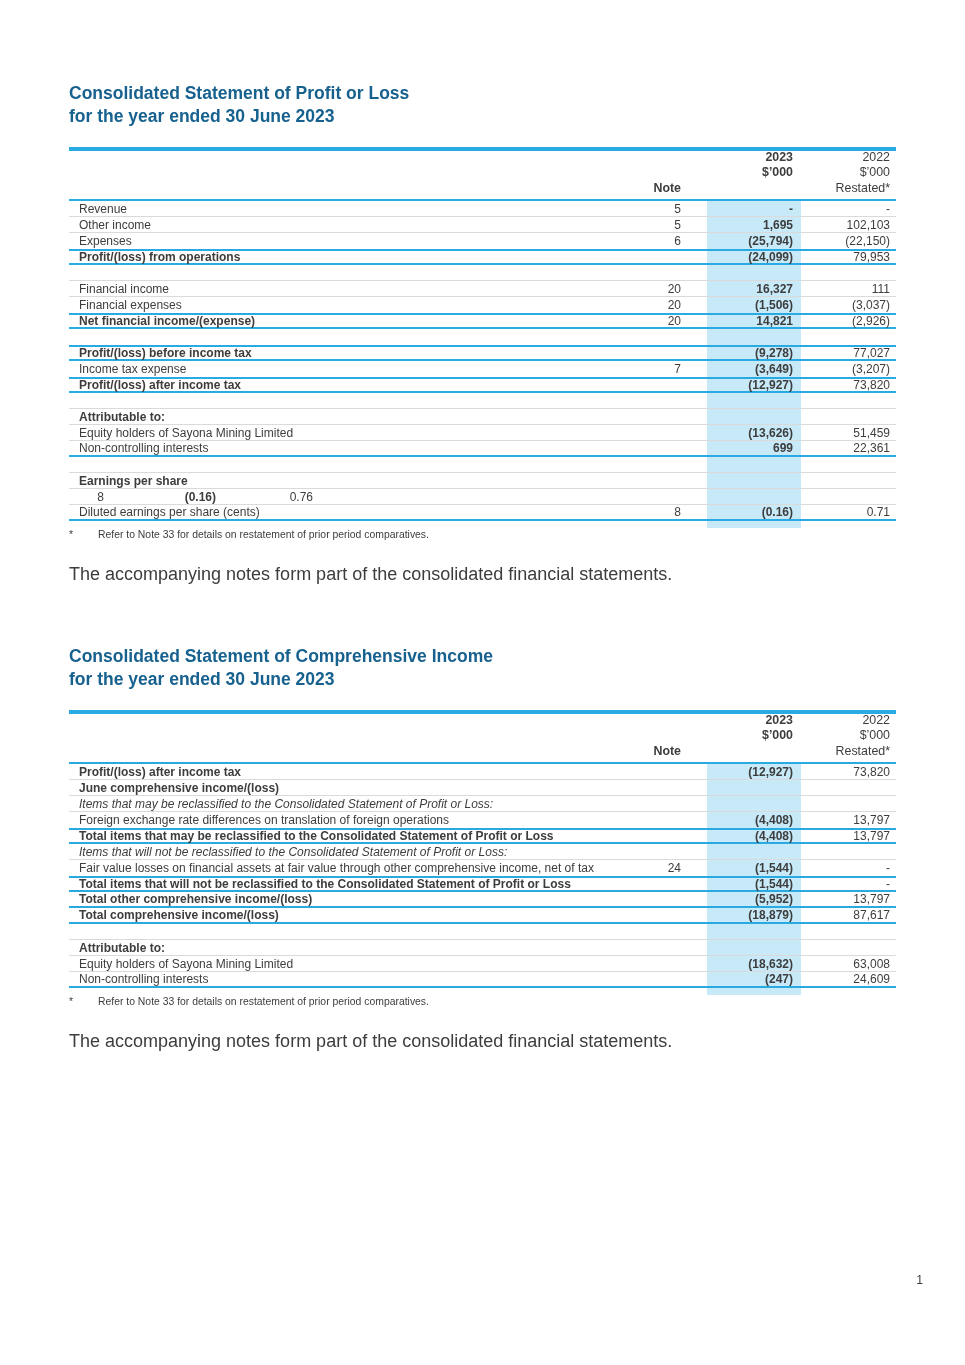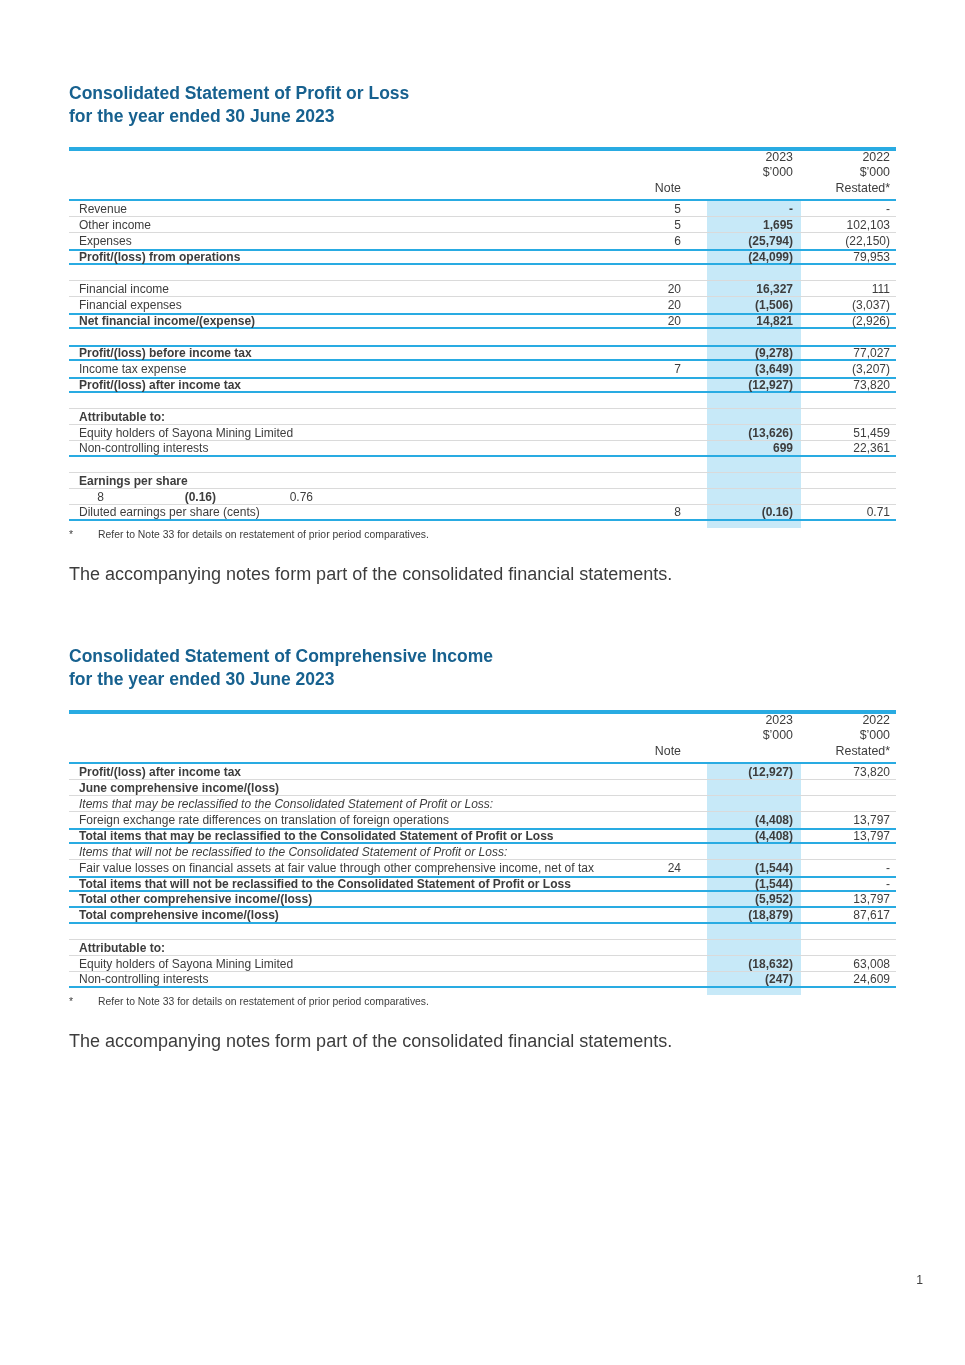--- a/index.html
+++ b/index.html
@@ -17,21 +17,21 @@
   .highlight-col{
     position:absolute;left:638px;width:94px;top:54px;bottom:-7px;
     background:#c7e9f8;z-index:0;
   }
   .thead{
     display:flex;align-items:flex-end;height:54px;box-sizing:border-box;
     border-top:4px solid #29abe2;border-bottom:2px solid #29abe2;
     padding:2px 0 3px;position:relative;font-size:12.4px;
   }
   .hcell div{line-height:15.5px;min-height:15.5px;}
-  .hcell.bold{font-weight:400;}
+  .hcell.bold{font-weight:700;}
   .tbody{position:relative;}
   .trow{
     display:flex;align-items:center;height:16px;box-sizing:border-box;
     border-bottom:1px solid #dadada;font-size:12px;position:relative;
   }
   .trow.total{border-top:2px solid #29abe2;border-bottom:2px solid #29abe2;font-weight:700;}
   .trow.end{border-bottom:2px solid #29abe2;}
   .trow.emphasis{font-weight:700;}
   .trow.italic{font-style:italic;}
   .trow.no-b{border-bottom:none;}

